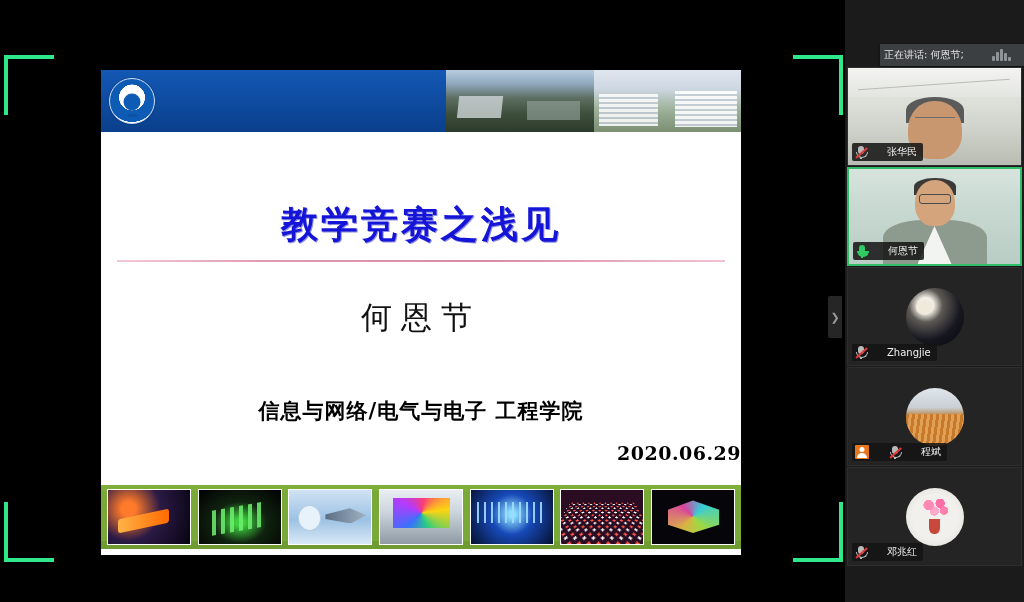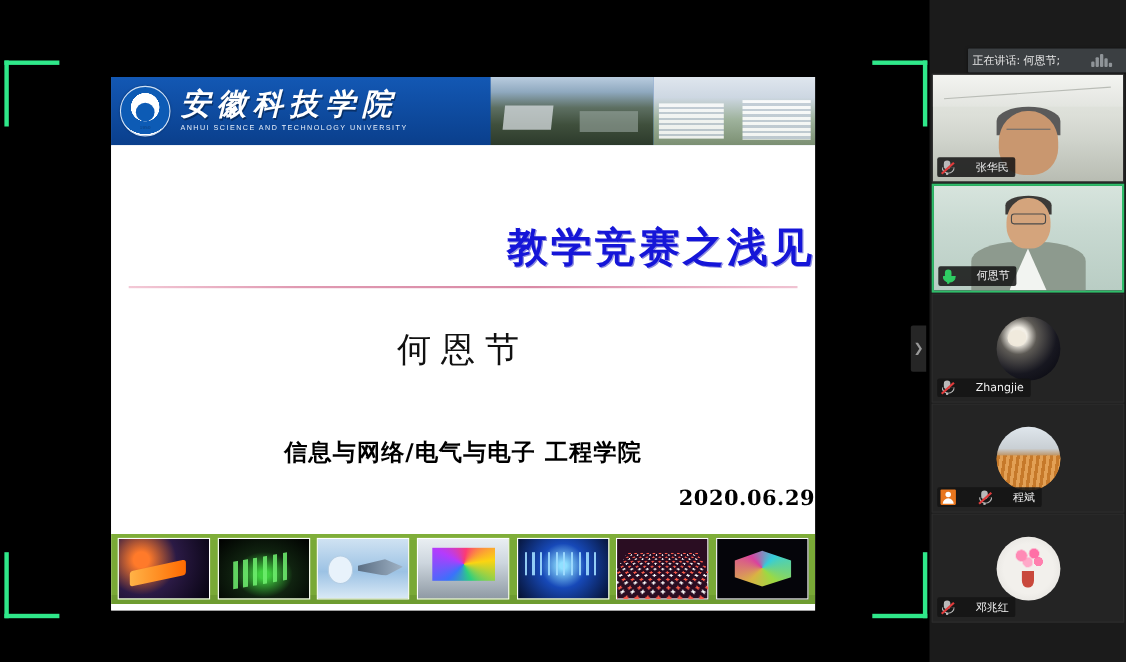--- a/index.html
+++ b/index.html
@@ -44,21 +44,21 @@
   .photo-a:after{content:"";position:absolute;left:55%;top:50%;width:36%;height:30%;
       background:#9aa7a0;opacity:.6;}
   .photo-b{background:linear-gradient(180deg,#dfe6ee 0%,#cdd7e2 30%,#9fb39d 62%,#7b8f72 100%);}
   .photo-b:before{content:"";position:absolute;left:4%;top:38%;width:40%;height:52%;
       background:repeating-linear-gradient(180deg,#ffffff 0 3px,#c2ccd6 3px 5px);opacity:.85;}
   .photo-b:after{content:"";position:absolute;right:3%;top:34%;width:42%;height:58%;
       background:repeating-linear-gradient(180deg,#ffffff 0 3px,#c4ced8 3px 5px);opacity:.9;}
 
   
   .slide-body{flex:1 1 auto;position:relative;background:#fff;}
-  .slide-title{position:absolute;left:0;right:0;top:68px;text-align:right;
+  .slide-title{position:absolute;left:0;right:0;top:68px;text-align:center;
       font-family:"DejaVu Sans","Liberation Sans",sans-serif;font-weight:700;font-size:37px;color:#1515d8;
       letter-spacing:3px;text-shadow:1px 1px 0 #8f8fe0;}
   .title-rule{position:absolute;left:16px;right:16px;top:128px;height:2px;
       background:linear-gradient(90deg,#f3c9d6,#e09ab2 25%,#d98aa6 60%,#f0c3d2);}
   .slide-author{position:absolute;left:0;right:0;top:165px;text-align:center;
       font-family:"DejaVu Serif","Liberation Serif",serif;font-size:31px;color:#111;letter-spacing:9px;}
   .slide-dept{position:absolute;left:0;right:0;top:265px;text-align:center;
       font-family:"DejaVu Sans","Liberation Sans",sans-serif;font-weight:700;font-size:21px;color:#000;letter-spacing:1px;}
   .slide-date{position:absolute;left:0;right:0;top:310px;text-align:right;
       font-family:"DejaVu Serif","Liberation Serif",serif;font-weight:700;font-size:19px;color:#000;letter-spacing:.5px;}
@@ -198,24 +198,20 @@
     <div class="bracket bk-bl"></div>
     <div class="bracket bk-br"></div>
 
     <div id="slide">
 
       <div class="slide-header">
         <div class="hdr-logo-block">
           <div class="crest">
             <span class="crest-year">1950</span>
           </div>
-          <div class="hdr-text">
-            <div class="univ-cn">安徽科技学院</div>
-            <div class="univ-en">ANHUI SCIENCE AND TECHNOLOGY UNIVERSITY</div>
-          </div>
         </div>
         <div class="hdr-photo photo-a"></div>
         <div class="hdr-photo photo-b"></div>
       </div>
 
       <div class="slide-body">
         <div class="slide-title">教学竞赛之浅见</div>
         <div class="title-rule"></div>
         <div class="slide-author">何恩节</div>
         <div class="slide-dept">信息与网络/电气与电子  工程学院</div>

